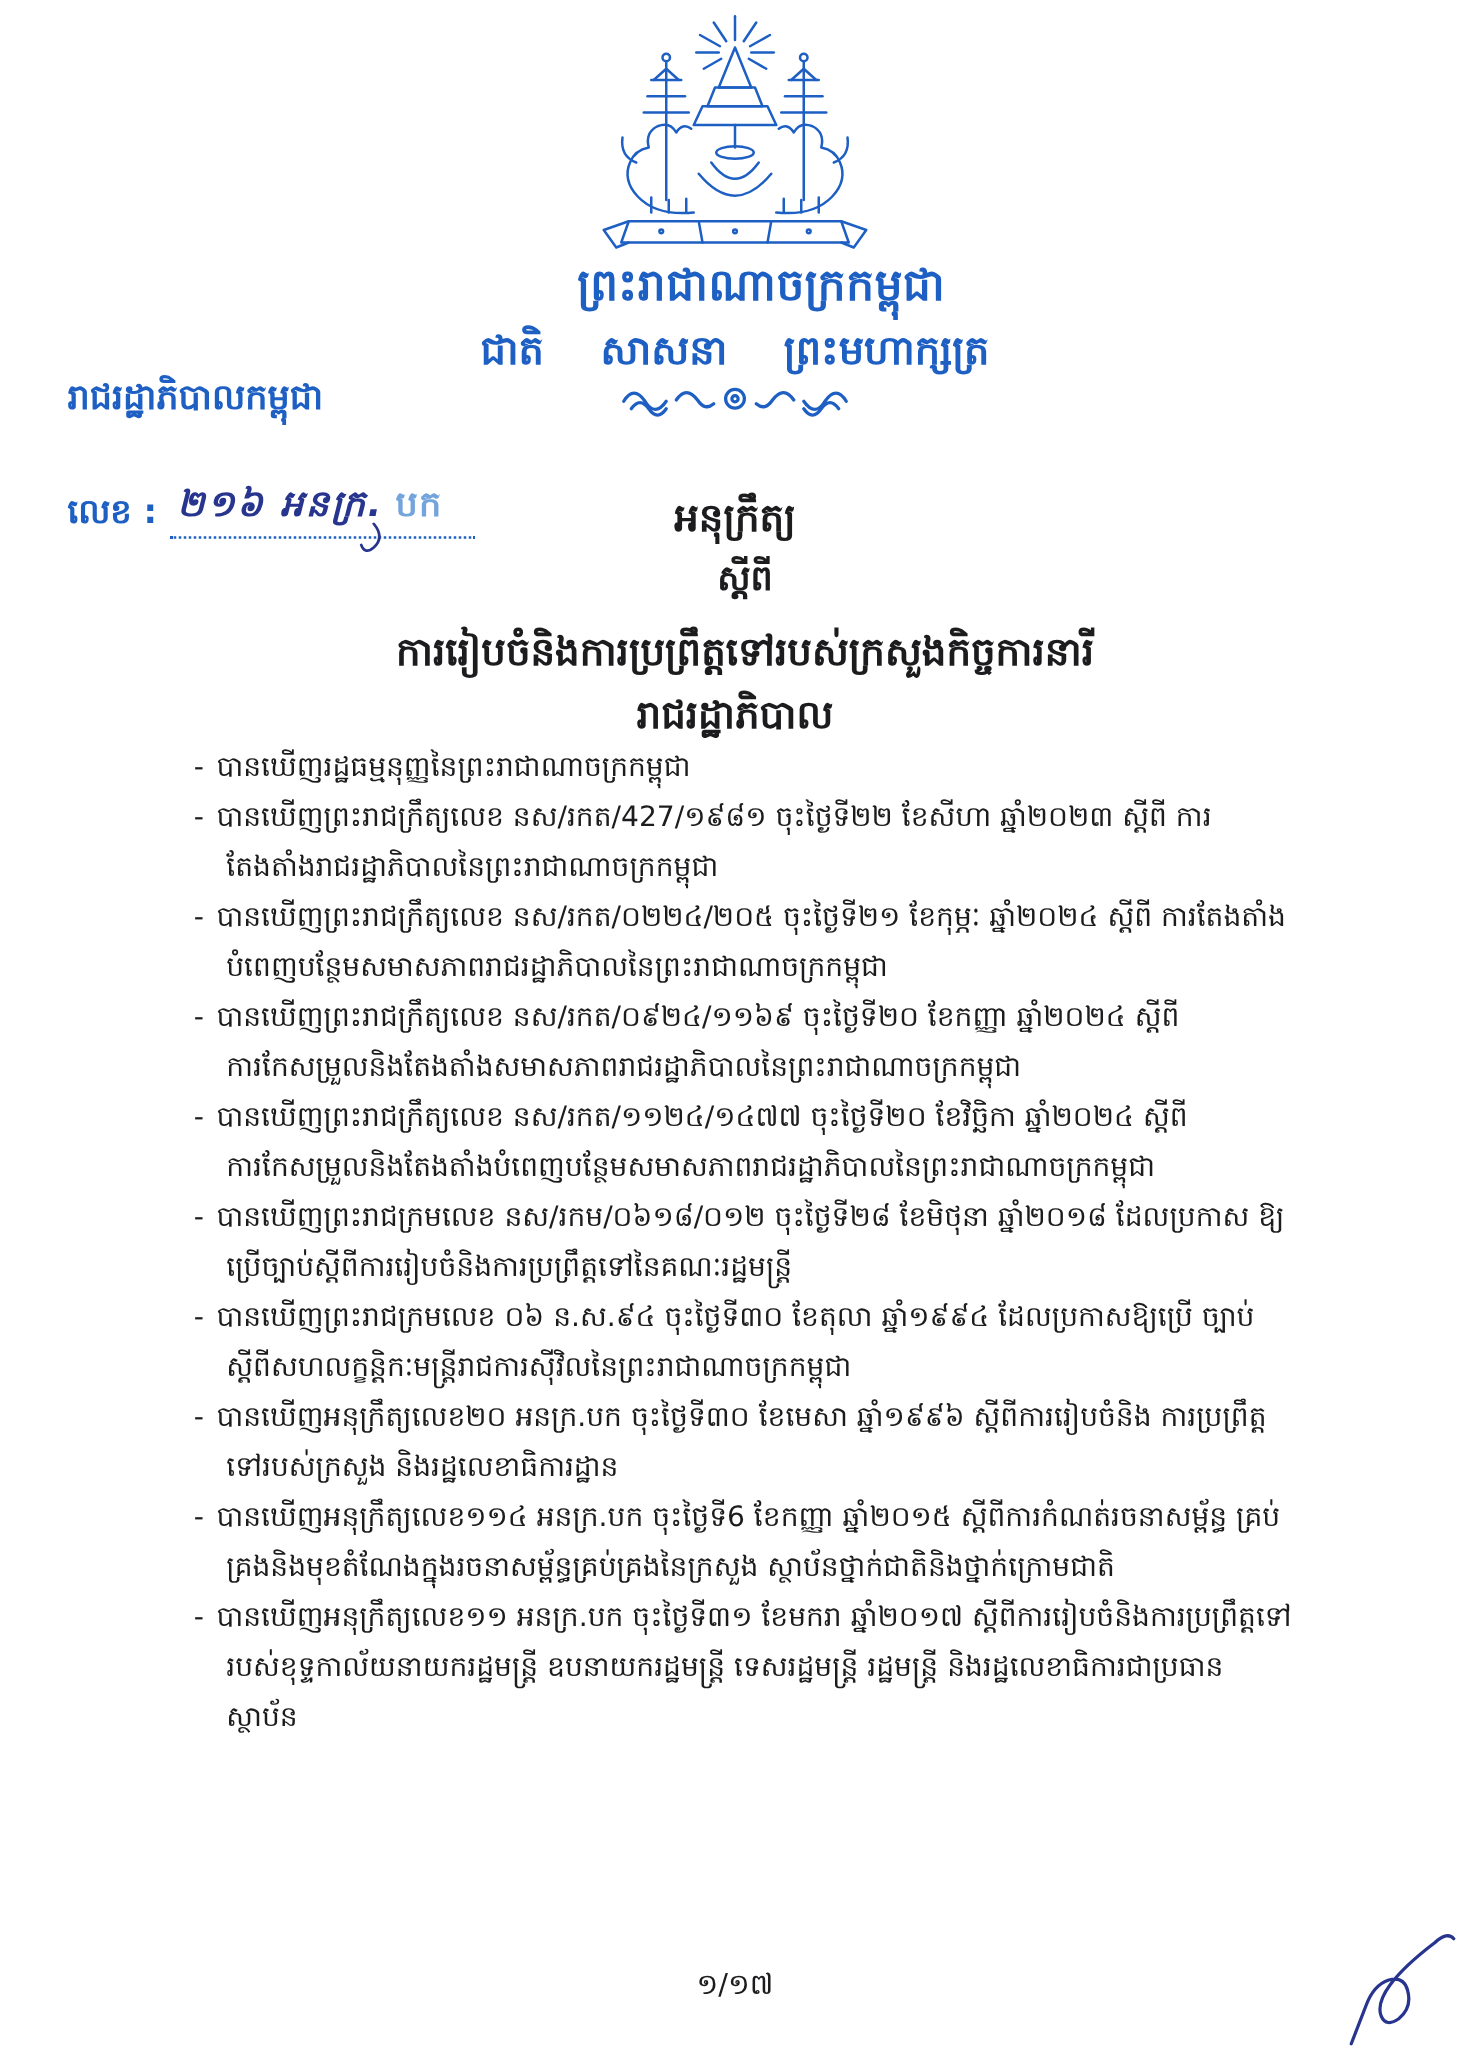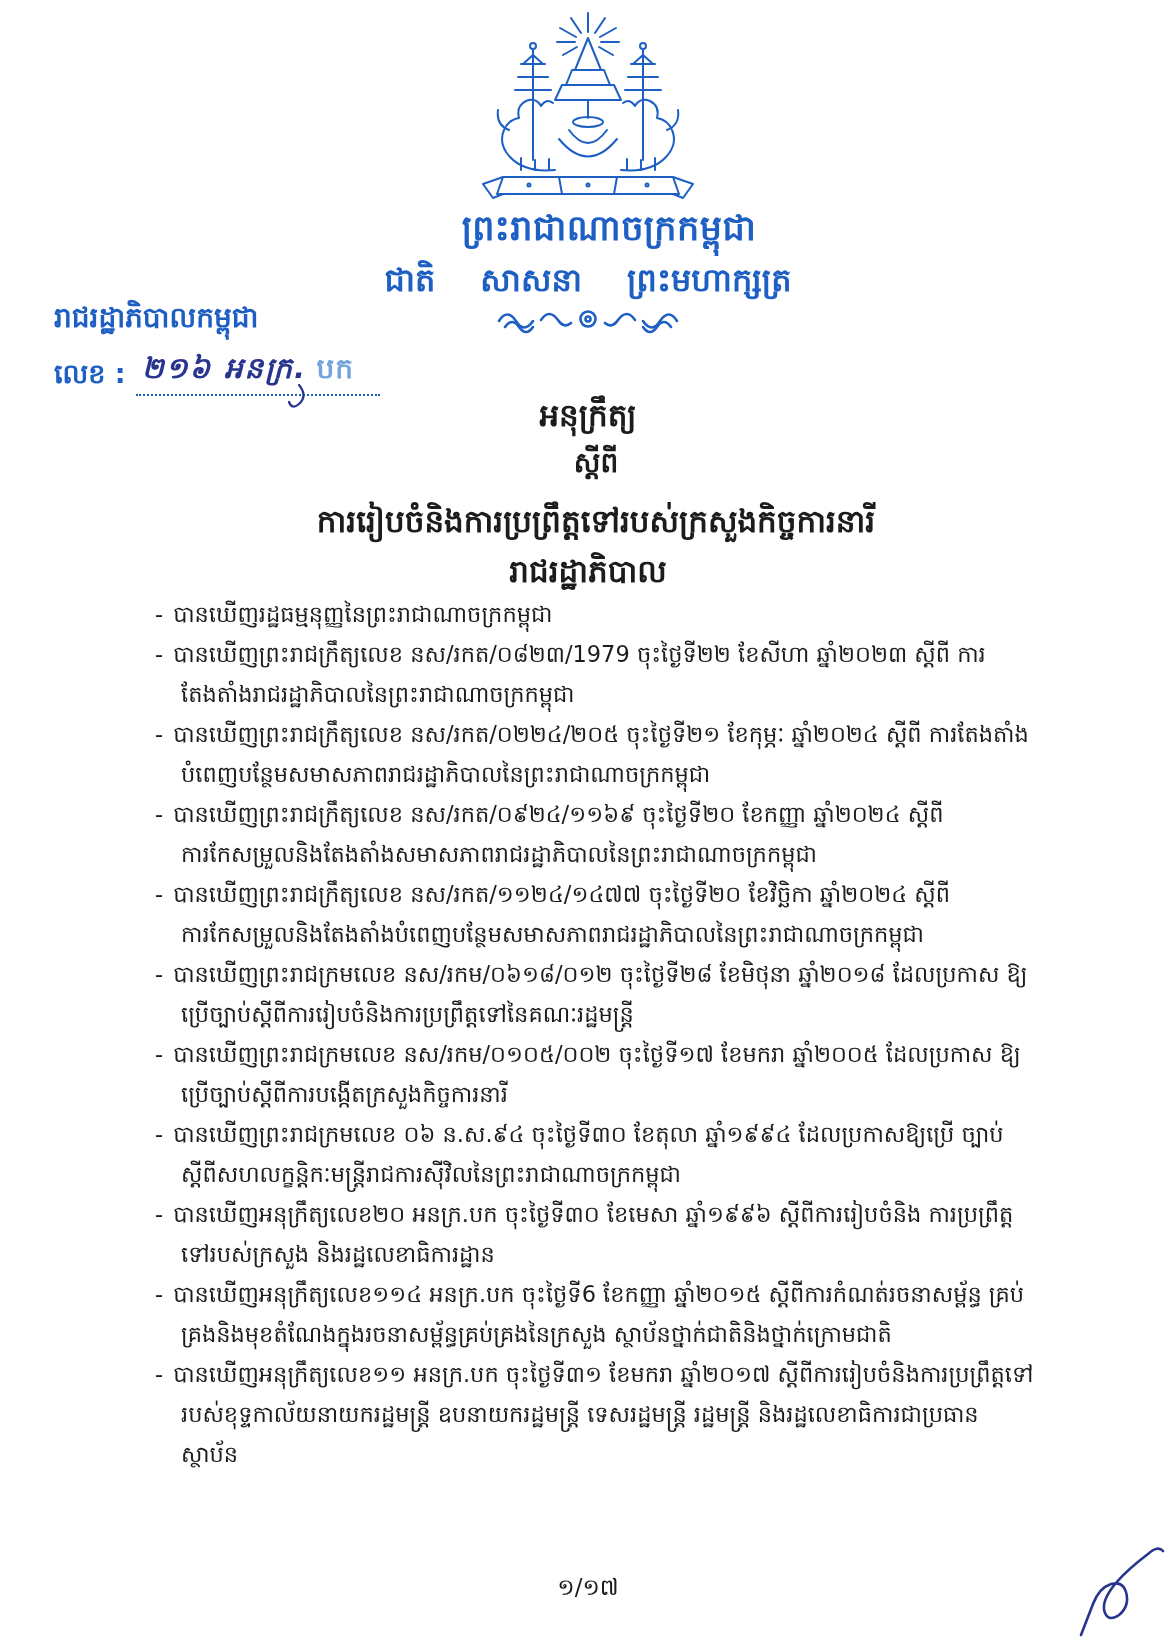--- a/index.html
+++ b/index.html
@@ -54,20 +54,21 @@
     white-space:nowrap;
   }
   .ref-dotted{
     display:inline-block;
     position:relative;
     margin-left:10px;
     padding:0 8px 2px 6px;
     min-width:230px;
     border-bottom:2px dotted var(--blue);
     vertical-align:bottom;
+    margin-top:35px;
   }
   .handwritten{
     font-style:italic;
     font-weight:bold;
     font-size:29px;
     color:var(--ink);
     letter-spacing:2px;
   }
   .stamped{
     font-style:normal;
@@ -227,26 +228,25 @@
   <div class="title-block">
     <div class="title-1">អនុក្រឹត្យ</div>
     <div class="title-2">ស្តីពី</div>
     <div class="title-3">ការរៀបចំនិងការប្រព្រឹត្តទៅរបស់ក្រសួងកិច្ចការនារី</div>
   </div>
 
   <div class="section-heading">រាជរដ្ឋាភិបាល</div>
 
   <ul class="preamble">
       <li><span class="dash">-</span><span>បានឃើញរដ្ឋធម្មនុញ្ញនៃព្រះរាជាណាចក្រកម្ពុជា</span></li>
-      <li><span class="dash">-</span><span>បានឃើញព្រះរាជក្រឹត្យលេខ នស/រកត/០៨២៣/1979 ចុះថ្ងៃទី២២ ខែសីហា ឆ្នាំ២០២៣ ស្តីពី ការតែងតាំងរាជរដ្ឋាភិបាលនៃព្រះរាជាណាចក្រកម្ពុជា</span></li>
+      <li><span class="dash">-</span><span>បានឃើញព្រះរាជក្រឹត្យលេខ នស/រកត/427/១៩៨១ ចុះថ្ងៃទី២២ ខែសីហា ឆ្នាំ២០២៣ ស្តីពី ការតែងតាំងរាជរដ្ឋាភិបាលនៃព្រះរាជាណាចក្រកម្ពុជា</span></li>
       <li><span class="dash">-</span><span>បានឃើញព្រះរាជក្រឹត្យលេខ នស/រកត/០២២៤/២០៥ ចុះថ្ងៃទី២១ ខែកុម្ភៈ ឆ្នាំ២០២៤ ស្តីពី ការតែងតាំងបំពេញបន្ថែមសមាសភាពរាជរដ្ឋាភិបាលនៃព្រះរាជាណាចក្រកម្ពុជា</span></li>
       <li><span class="dash">-</span><span>បានឃើញព្រះរាជក្រឹត្យលេខ នស/រកត/០៩២៤/១១៦៩ ចុះថ្ងៃទី២០ ខែកញ្ញា ឆ្នាំ២០២៤ ស្តីពី ការកែសម្រួលនិងតែងតាំងសមាសភាពរាជរដ្ឋាភិបាលនៃព្រះរាជាណាចក្រកម្ពុជា</span></li>
       <li><span class="dash">-</span><span>បានឃើញព្រះរាជក្រឹត្យលេខ នស/រកត/១១២៤/១៤៧៧ ចុះថ្ងៃទី២០ ខែវិច្ឆិកា ឆ្នាំ២០២៤ ស្តីពី ការកែសម្រួលនិងតែងតាំងបំពេញបន្ថែមសមាសភាពរាជរដ្ឋាភិបាលនៃព្រះរាជាណាចក្រកម្ពុជា</span></li>
       <li><span class="dash">-</span><span>បានឃើញព្រះរាជក្រមលេខ នស/រកម/០៦១៨/០១២ ចុះថ្ងៃទី២៨ ខែមិថុនា ឆ្នាំ២០១៨ ដែលប្រកាស ឱ្យប្រើច្បាប់ស្តីពីការរៀបចំនិងការប្រព្រឹត្តទៅនៃគណៈរដ្ឋមន្ត្រី</span></li>
-      <li><span class="dash">-</span><span>បានឃើញព្រះរាជក្រមលេខ នស/រកម/០១០៥/០០២ ចុះថ្ងៃទី១៧ ខែមករា ឆ្នាំ២០០៥ ដែលប្រកាស ឱ្យប្រើច្បាប់ស្តីពីការបង្កើតក្រសួងកិច្ចការនារី</span></li>
       <li><span class="dash">-</span><span>បានឃើញព្រះរាជក្រមលេខ ០៦ ន.ស.៩៤ ចុះថ្ងៃទី៣០ ខែតុលា ឆ្នាំ១៩៩៤ ដែលប្រកាសឱ្យប្រើ ច្បាប់ស្តីពីសហលក្ខន្តិកៈមន្ត្រីរាជការស៊ីវិលនៃព្រះរាជាណាចក្រកម្ពុជា</span></li>
       <li><span class="dash">-</span><span>បានឃើញអនុក្រឹត្យលេខ២០ អនក្រ.បក ចុះថ្ងៃទី៣០ ខែមេសា ឆ្នាំ១៩៩៦ ស្តីពីការរៀបចំនិង ការប្រព្រឹត្តទៅរបស់ក្រសួង និងរដ្ឋលេខាធិការដ្ឋាន</span></li>
       <li><span class="dash">-</span><span>បានឃើញអនុក្រឹត្យលេខ១១៤ អនក្រ.បក ចុះថ្ងៃទី6 ខែកញ្ញា ឆ្នាំ២០១៥ ស្តីពីការកំណត់រចនាសម្ព័ន្ធ គ្រប់គ្រងនិងមុខតំណែងក្នុងរចនាសម្ព័ន្ធគ្រប់គ្រងនៃក្រសួង ស្ថាប័នថ្នាក់ជាតិនិងថ្នាក់ក្រោមជាតិ</span></li>
       <li><span class="dash">-</span><span>បានឃើញអនុក្រឹត្យលេខ១១ អនក្រ.បក ចុះថ្ងៃទី៣១ ខែមករា ឆ្នាំ២០១៧ ស្តីពីការរៀបចំនិងការប្រព្រឹត្តទៅ របស់ខុទ្ទកាល័យនាយករដ្ឋមន្ត្រី ឧបនាយករដ្ឋមន្ត្រី ទេសរដ្ឋមន្ត្រី រដ្ឋមន្ត្រី និងរដ្ឋលេខាធិការជាប្រធាន ស្ថាប័ន</span></li>
     </ul>
 
   <div class="page-number">១/១៧</div>
 
   <div class="signature">
     <svg width="92" height="96" viewBox="0 0 92 96" aria-hidden="true">

